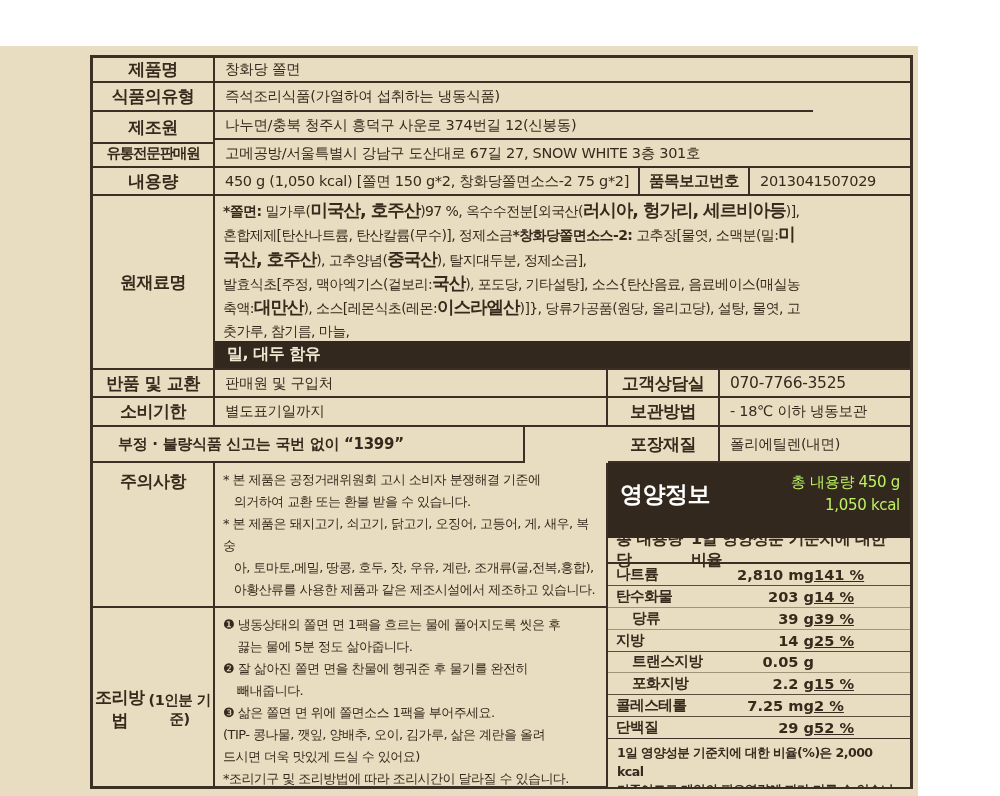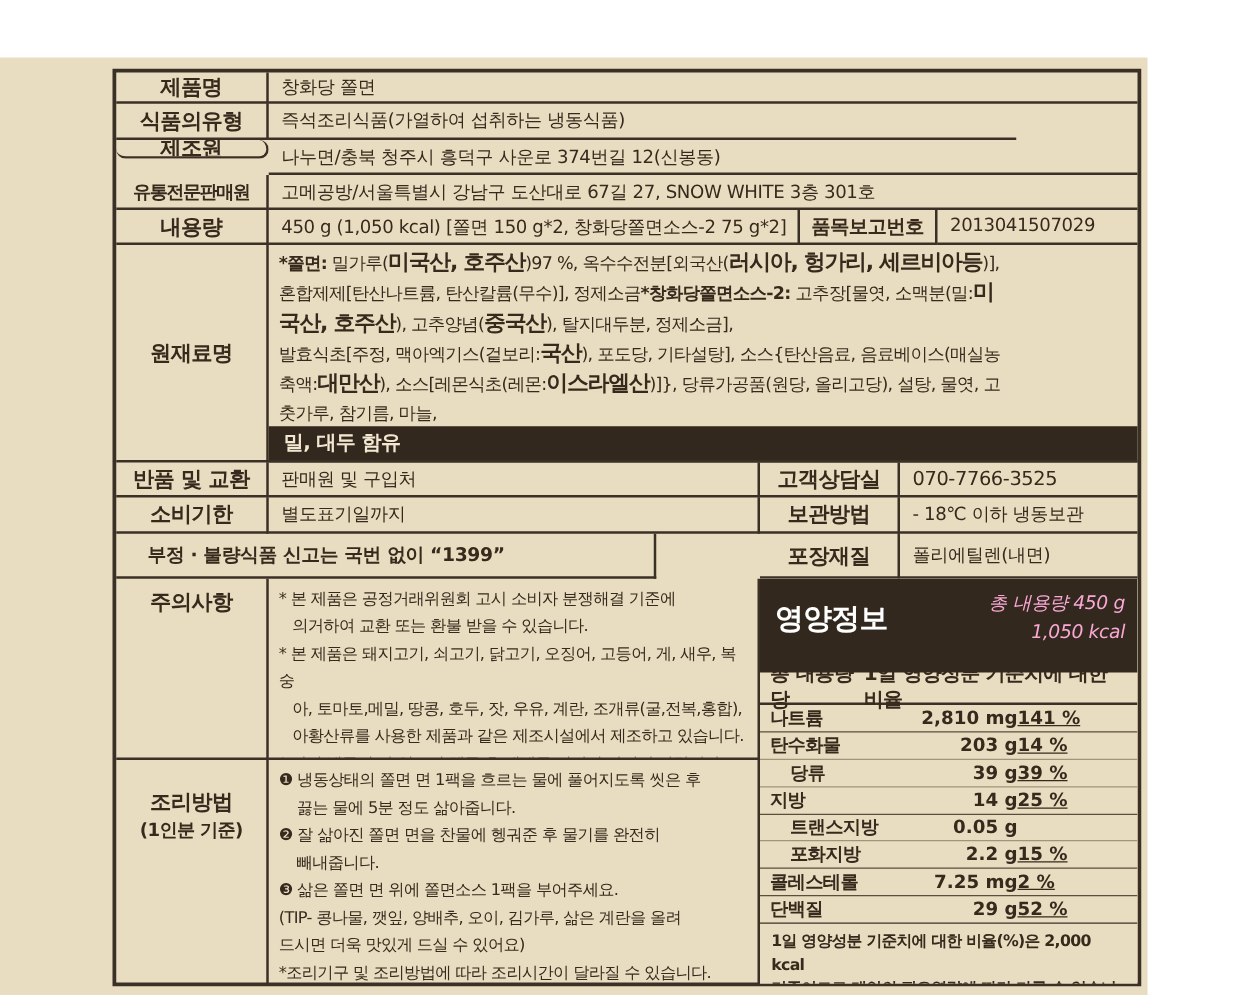--- a/index.html
+++ b/index.html
@@ -27,29 +27,29 @@
   .ingr-text{display:block;padding:3px 8px 0 8px;font-size:14px;line-height:23.3px;
     white-space:pre-wrap;letter-spacing:-0.6px;border-bottom:none;}
   .rb{font-weight:700;}
   .rbig{font-weight:700;font-size:17.5px;letter-spacing:-1px;}
   .allergy{background:var(--dark);color:#f2e8d2;font-weight:700;font-size:16px;
     padding-left:12px;border-bottom:2px solid var(--bd);letter-spacing:-0.5px;}
   .report-line{font-weight:600;font-size:15px;padding-left:25px;letter-spacing:-0.3px;}
   .multi{display:block;padding:6px 8px;font-size:13px;line-height:22px;letter-spacing:-0.55px;}
   .multi div{white-space:pre-wrap;}
   .cook-lines{line-height:22px;}
-  .lbl-stack{flex-direction:column;justify-content:flex-start;padding-top:10px;}
+  .lbl-stack{flex-direction:row;justify-content:flex-start;padding-top:10px;}
   .lbl-stack .sub{font-size:14.5px;margin-top:2px;}
   
   #nutrition{flex-direction:column;align-items:stretch;background:var(--beige);}
   .nut-header{position:relative;height:75px;background:var(--dark);flex:none;}
   .nut-title{position:absolute;left:12px;top:16px;color:#ffffff;font-size:23px;
     font-weight:700;letter-spacing:-0.5px;}
-  .nut-totals{position:absolute;right:10px;top:8px;color:#f9a8d4;font-size:15px;
-    line-height:23px;text-align:right;letter-spacing:-0.3px;font-style:italic;}
+  .nut-totals{position:absolute;right:10px;top:8px;color:#bef264;font-size:15px;
+    line-height:23px;text-align:right;letter-spacing:-0.3px;}
   .nut-sub{height:26px;flex:none;display:flex;justify-content:flex-end;align-items:center;
     padding:0 8px;font-size:16px;font-weight:700;border-bottom:2px solid var(--bd);letter-spacing:-0.6px;}
   .nut-row{flex:1;display:flex;align-items:center;padding:0 8px;
     border-bottom:1.5px solid #5b4e3f;}
   .nut-row.tb{border-bottom:1px solid var(--thin);}
   .nut-row .nname{flex:1;font-weight:700;font-size:14.6px;letter-spacing:-0.5px;}
   .nut-row.ind .nname{padding-left:16px;}
   .nut-row .namt{width:96px;text-align:right;font-size:14.6px;font-weight:600;}
   .nut-row .npct{width:88px;font-size:14.6px;font-weight:700;text-decoration:underline;}
   .nut-foot{height:49px;flex:none;padding:5px 9px 0 9px;font-size:12.6px;font-weight:700;
@@ -62,21 +62,21 @@
   <div id="paper"></div>
 
   <div id="spec-table">
 
     <div class="cell lbl" style="left:0;top:0;width:122px;height:25px;">제품명</div>
     <div class="cell val" style="left:122px;top:0;width:695px;height:25px;">창화당 쫄면</div>
 
     <div class="cell lbl" style="left:0;top:25px;width:122px;height:29px;">식품의유형</div>
     <div class="cell val" style="left:122px;top:25px;width:598px;height:29px;">즉석조리식품(가열하여 섭취하는 냉동식품)</div>
 
-    <div class="cell lbl" style="left:0;top:54px;width:122px;height:15px;border-radius:12px;">제조원</div>
+    <div class="cell lbl" style="left:0;top:54px;width:122px;height:32px;">제조원</div>
     <div class="cell val" style="left:122px;top:54px;width:695px;height:28px;">나누면/충북 청주시 흥덕구 사운로 374번길 12(신봉동)</div>
 
     <div class="cell lbl tight" style="left:0;top:82px;width:122px;height:28px;">유통전문판매원</div>
     <div class="cell val" style="left:122px;top:82px;width:695px;height:28px;">고메공방/서울특별시 강남구 도산대로 67길 27, SNOW WHITE 3층 301호</div>
 
     <div class="cell lbl" style="left:0;top:110px;width:122px;height:28px;">내용량</div>
     <div class="cell val br2" style="left:122px;top:110px;width:425px;height:28px;">450 g (1,050 kcal) [쫄면 150 g*2, 창화당쫄면소스-2 75 g*2]</div>
     <div class="cell lbl" style="left:547px;top:110px;width:110px;height:28px;font-size:15.5px;">품목보고번호</div>
     <div class="cell val" style="left:657px;top:110px;width:160px;height:28px;">2013041507029</div>
 

